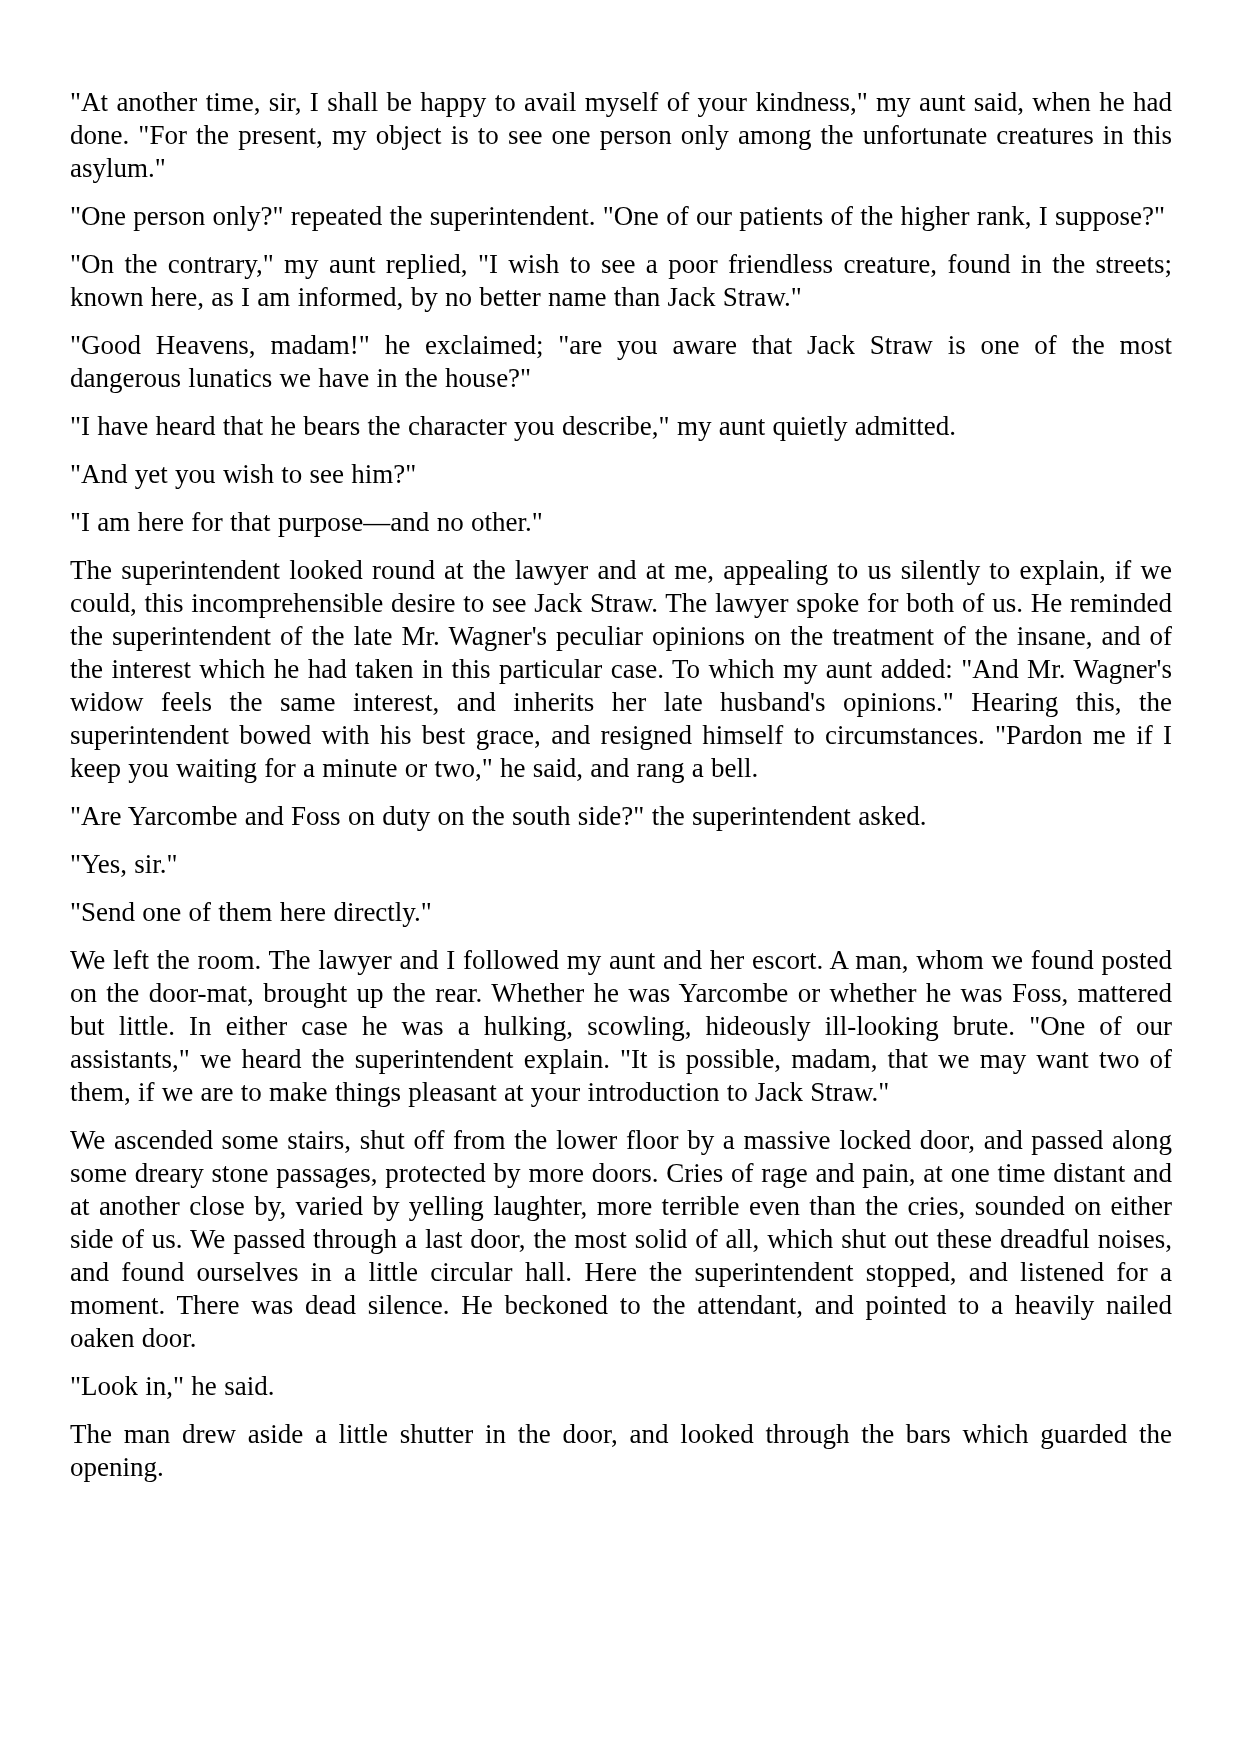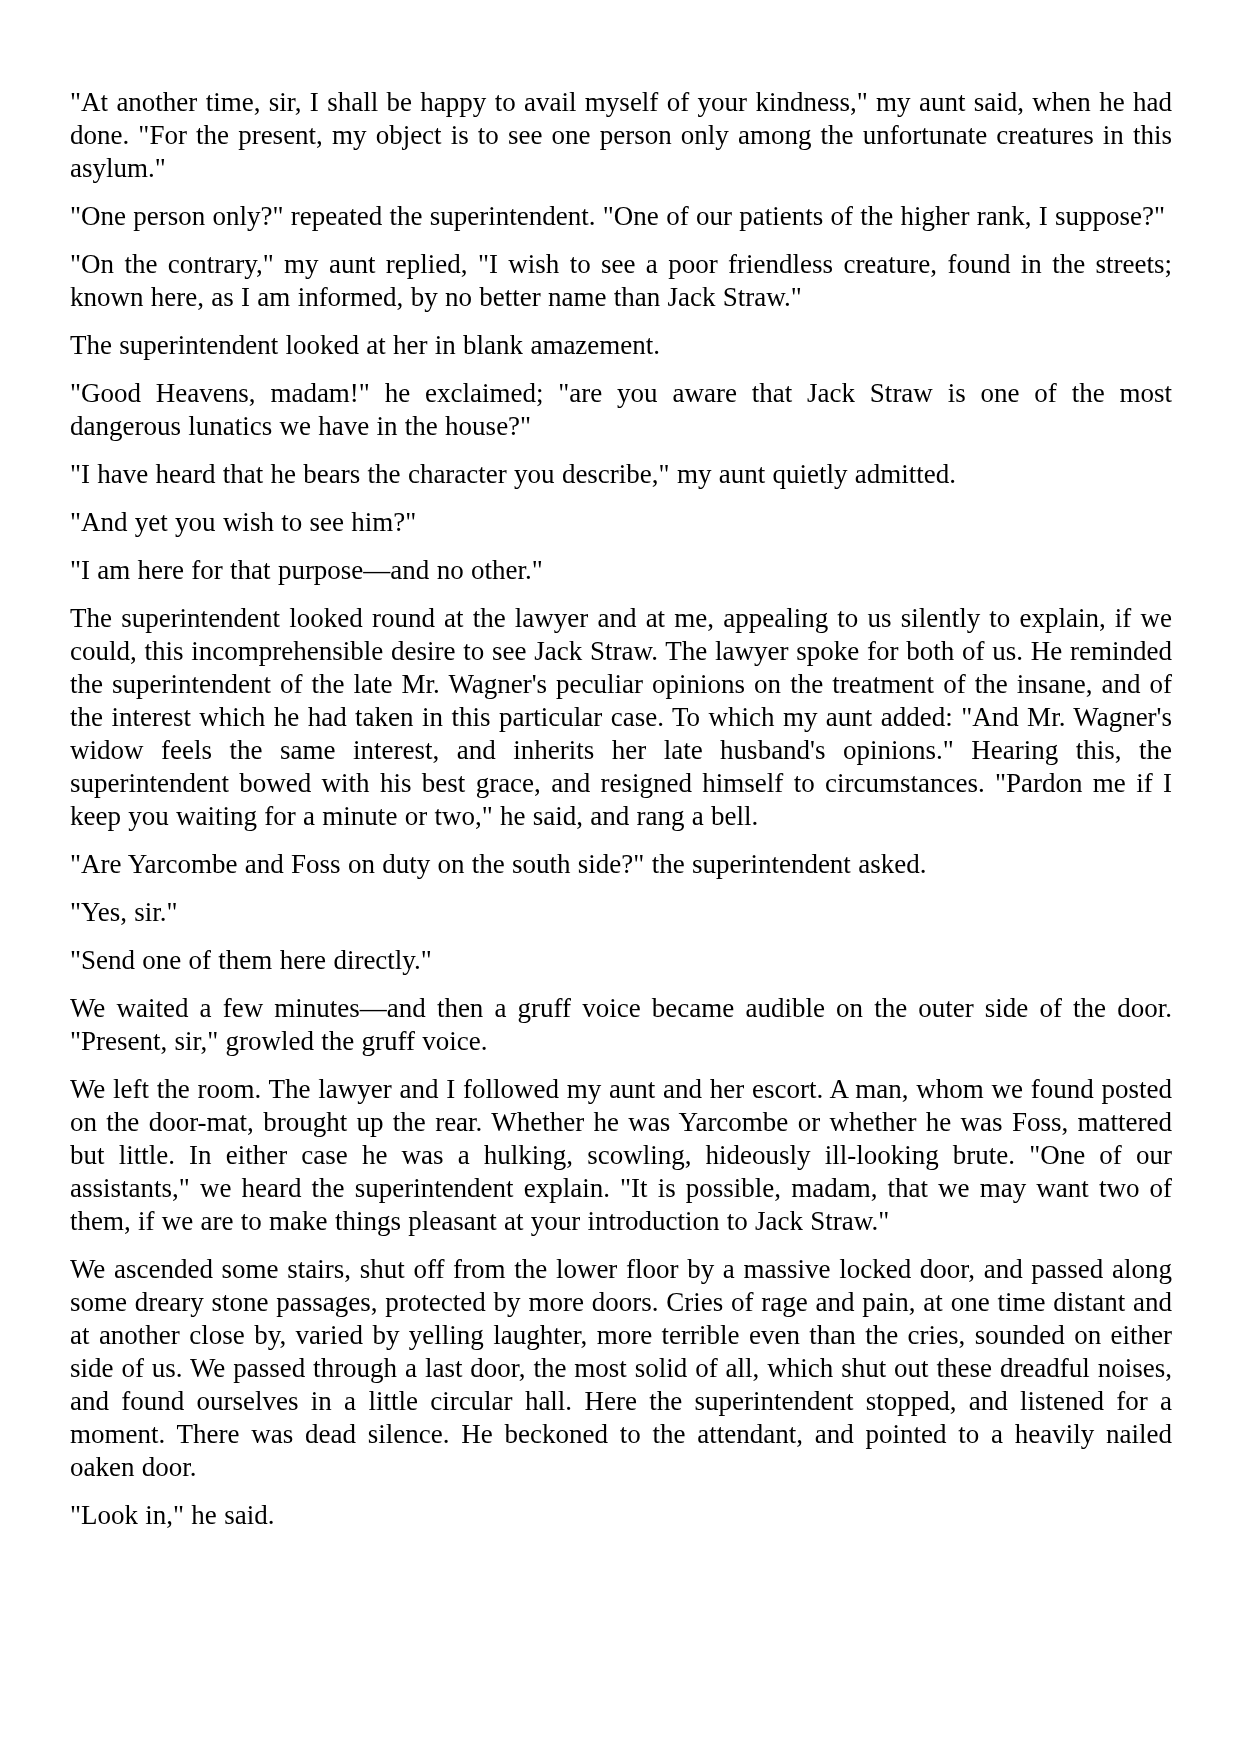--- a/index.html
+++ b/index.html
@@ -31,27 +31,26 @@
   }
 </style>
 </head>
 <body>
 
 <main class="page">
   <div id="page-content">
       <p class="para">"At another time, sir, I shall be happy to avail myself of your kindness," my aunt said, when he had done. "For the present, my object is to see one person only among the unfortunate creatures in this asylum."</p>
       <p class="para">"One person only?" repeated the superintendent. "One of our patients of the higher rank, I suppose?"</p>
       <p class="para">"On the contrary," my aunt replied, "I wish to see a poor friendless creature, found in the streets; known here, as I am informed, by no better name than Jack Straw."</p>
-      <p class="para">The superintendent looked at her in blank amazement.</p>
       <p class="para">"Good Heavens, madam!" he exclaimed; "are you aware that Jack Straw is one of the most dangerous lunatics we have in the house?"</p>
       <p class="para">"I have heard that he bears the character you describe," my aunt quietly admitted.</p>
       <p class="para">"And yet you wish to see him?"</p>
       <p class="para">"I am here for that purpose—and no other."</p>
       <p class="para">The superintendent looked round at the lawyer and at me, appealing to us silently to explain, if we could, this incomprehensible desire to see Jack Straw. The lawyer spoke for both of us. He reminded the superintendent of the late Mr. Wagner's peculiar opinions on the treatment of the insane, and of the interest which he had taken in this particular case. To which my aunt added: "And Mr. Wagner's widow feels the same interest, and inherits her late husband's opinions." Hearing this, the superintendent bowed with his best grace, and resigned himself to circumstances. "Pardon me if I keep you waiting for a minute or two," he said, and rang a bell.</p>
       <p class="para">"Are Yarcombe and Foss on duty on the south side?" the superintendent asked.</p>
       <p class="para">"Yes, sir."</p>
       <p class="para">"Send one of them here directly."</p>
-      <p class="para">We waited a few minutes—and then a gruff voice became audible on the outer side of the door. "Present, sir," growled the gruff voice.</p>
       <p class="para">We left the room. The lawyer and I followed my aunt and her escort. A man, whom we found posted on the door-mat, brought up the rear. Whether he was Yarcombe or whether he was Foss, mattered but little. In either case he was a hulking, scowling, hideously ill-looking brute. "One of our assistants," we heard the superintendent explain. "It is possible, madam, that we may want two of them, if we are to make things pleasant at your introduction to Jack Straw."</p>
       <p class="para">We ascended some stairs, shut off from the lower floor by a massive locked door, and passed along some dreary stone passages, protected by more doors. Cries of rage and pain, at one time distant and at another close by, varied by yelling laughter, more terrible even than the cries, sounded on either side of us. We passed through a last door, the most solid of all, which shut out these dreadful noises, and found ourselves in a little circular hall. Here the superintendent stopped, and listened for a moment. There was dead silence. He beckoned to the attendant, and pointed to a heavily nailed oaken door.</p>
       <p class="para">"Look in," he said.</p>
+      <p class="para">The man drew aside a little shutter in the door, and looked through the bars which guarded the opening.</p>
     </div>
 </main>
 
 </body></html>

